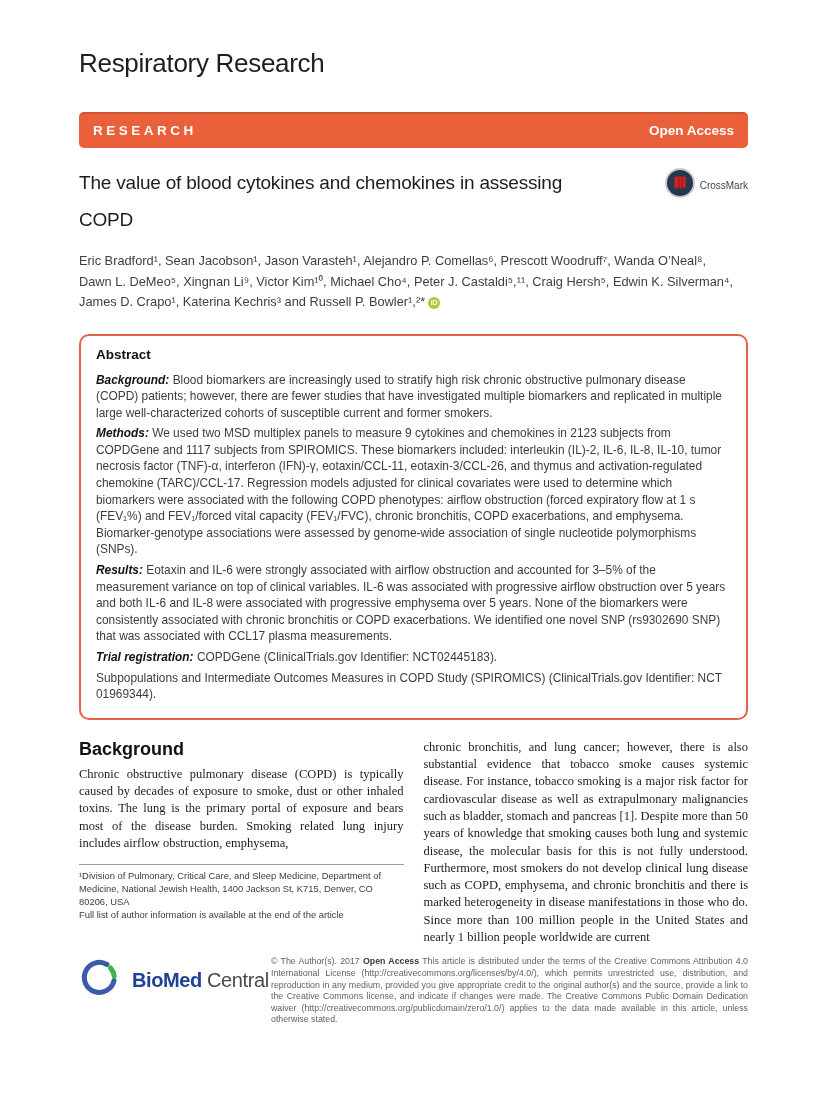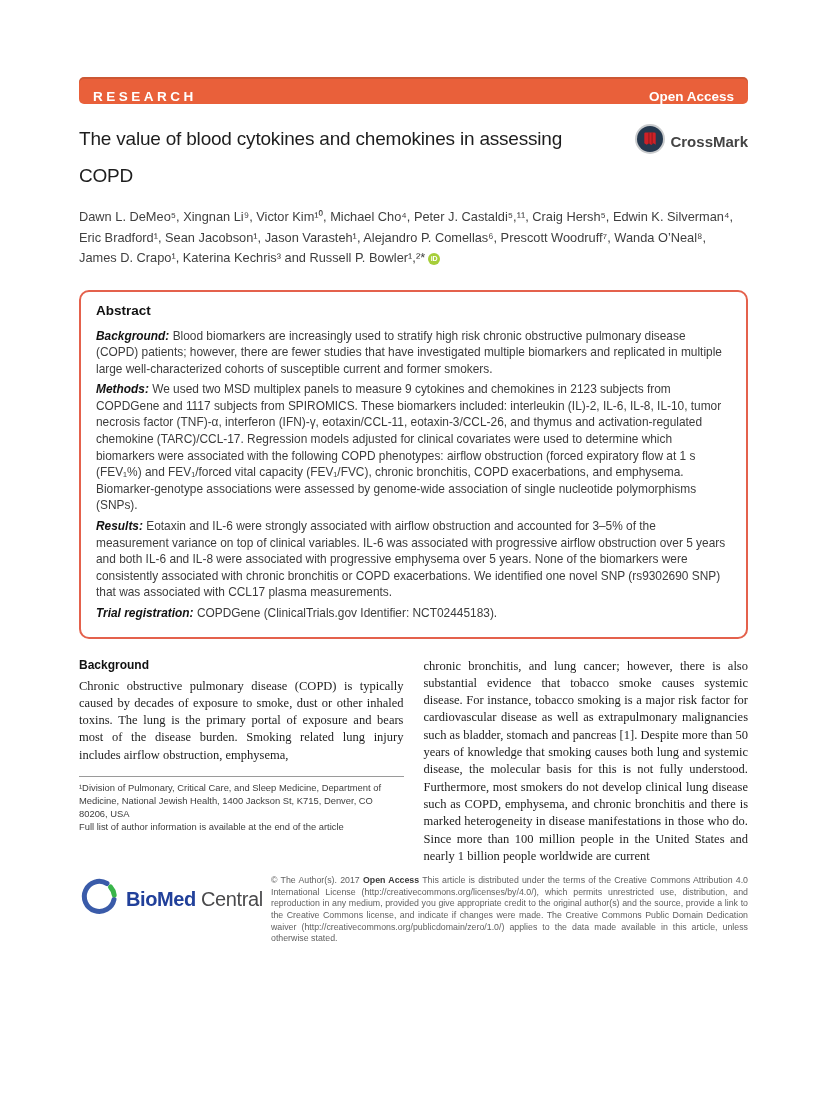--- a/index.html
+++ b/index.html
@@ -11,36 +11,36 @@
   }
   .page { position:relative; width:827px; height:1098px; padding:44px 79px 0 79px; }
 
   
   .top-header { display:flex; justify-content:space-between; align-items:flex-start; }
   .citation { font-size:10.5px; line-height:14.5px; color:#2b2b2b; }
   .journal-name { font-size:26px; letter-spacing:-0.3px; color:#1d1d1d; margin-top:4px; font-weight:400; }
 
   
   .banner {
-    margin-top:33px; height:27px; border-radius:5px;
+    margin-top:33px; height:36px; border-radius:5px;
     background:#e9603a; box-shadow: inset 0 2px 0 rgba(120,60,30,0.25);
-    display:flex; justify-content:space-between; align-items:flex-end;
+    display:flex; justify-content:space-between; align-items:center;
     padding:0 14px; color:#ffffff;
   }
   .banner-left { font-size:13.5px; font-weight:bold; letter-spacing:3.5px; }
   .banner-right { font-size:13.5px; font-weight:bold; }
 
   
   .title-row { position:relative; margin-top:16px; }
   .article-title {
     font-size:19px; font-weight:400; line-height:37px;
     color:#1d1d1d; width:520px; letter-spacing:-0.2px;
   }
   .crossmark { position:absolute; right:0; top:4px; display:flex; align-items:center; gap:5px; cursor:pointer; }
-  .crossmark-label { font-size:15px; color:#444;font-weight:bold; }
+  .crossmark-label { font-size:10px; color:#444; }
 
   
   .authors { margin-top:13px; font-size:12.8px; line-height:20.5px; color:#3f3f3f; }
   .orcid-icon {
     display:inline-block; width:12px; height:12px; border-radius:50%;
     background:#a6ce39; color:#fff; font-size:7px; font-weight:bold;
     text-align:center; line-height:12px; vertical-align:middle; margin-left:3px; cursor:pointer;
   }
 
   
@@ -48,46 +48,47 @@
     margin-top:21px; border:2px solid #e4614c; border-radius:10px;
     padding:9px 15px 11px 15px; background:#ffffff;
   }
   .abstract-heading { font-size:13.5px; font-weight:bold; color:#111; margin:2px 0 10px 0; }
   .abstract-box p { font-size:11.9px; line-height:16.6px; color:#3c3c3c; margin:4px 0; }
   .abstract-box p b { color:#121212;font-style:italic; }
 
   
   .columns { margin-top:19px; display:flex; gap:20px; }
   .col { width:324.5px; }
-  .section-heading { font-size:12px; font-weight:bold; color:#111; margin-bottom:6px; }
+  .section-heading { font-size:18px; font-weight:bold; color:#111; margin-bottom:6px; }
   .serif-text {
     font-family:"Liberation Serif", serif; font-size:12.5px; line-height:17.3px;
     text-align:justify; color:#1c1c1c;
   }
 
   
   .footnote { margin-top:12px; }
   .fn-rule { border-top:1px solid #9a9a9a; margin-bottom:5px; }
   .fn-line { font-size:9.4px; line-height:12.9px; color:#3d3d3d; }
 
   
   .footer { margin-top:10px; display:flex; align-items:flex-start; gap:16px; }
-  .bmc-logo { display:flex; align-items:center; gap:7px; width:176px; flex:none; margin-top:2px; }
+  .bmc-logo { display:flex; align-items:center; gap:13px; width:176px; flex:none; margin-top:2px; }
   .bmc-text { font-size:20px; letter-spacing:-0.4px; white-space:nowrap; }
   .bmc-biomed { color:#21409a; font-weight:bold; }
   .bmc-central { color:#4a4a4c; }
   .license { flex:1; font-size:8.8px; line-height:11.6px; color:#616161; text-align:justify; }
   .license b { color:#3a3a3a; }
 </style>
 </head>
 <body>
 
 <div class="page">
 
   <header class="top-header">
+    <div class="journal-name">Respiratory Research</div>
   </header>
 
   <div class="banner">
     <span class="banner-left">RESEARCH</span>
     <span class="banner-right">Open Access</span>
   </div>
 
   <div class="title-row">
     <h1 class="article-title">The value of blood cytokines and chemokines in assessing COPD</h1>
     <div class="crossmark">
@@ -98,31 +99,32 @@
           <path d="M10.5 8.5 h9 a1.2 1.2 0 0 1 1.2 1.2 v11 l-2.2-1.4 -2.3 1.6 -2.3-1.6 -2.2 1.5 -2.4-1.5 v-9.6 a1.2 1.2 0 0 1 1.2-1.2 z" fill="#ce2127"></path>
           <rect x="13.4" y="8.5" width="1" height="11.5" fill="#8d1a1c"></rect>
           <rect x="16.6" y="8.5" width="1" height="11.5" fill="#8d1a1c"></rect>
         </svg>
       </span>
       <span class="crossmark-label">CrossMark</span>
     </div>
   </div>
 
   <div class="authors">
+    <div class="author-line">Eric Bradford¹, Sean Jacobson¹, Jason Varasteh¹, Alejandro P. Comellas⁶, Prescott Woodruff⁷, Wanda O’Neal⁸,</div>
     <div class="author-line">Dawn L. DeMeo⁵, Xingnan Li⁹, Victor Kim¹⁰, Michael Cho⁴, Peter J. Castaldi⁵,¹¹, Craig Hersh⁵, Edwin K. Silverman⁴,</div>
-    <div class="author-line">Eric Bradford¹, Sean Jacobson¹, Jason Varasteh¹, Alejandro P. Comellas⁶, Prescott Woodruff⁷, Wanda O’Neal⁸,</div>
     <div class="author-line"><span>James D. Crapo¹, Katerina Kechris³ and Russell P. Bowler¹,²*</span><span class="orcid-icon">iD</span></div>
   </div>
 
   <section class="abstract-box">
     <h2 class="abstract-heading">Abstract</h2>
     <p><b>Background:</b> <span>Blood biomarkers are increasingly used to stratify high risk chronic obstructive pulmonary disease (COPD) patients; however, there are fewer studies that have investigated multiple biomarkers and replicated in multiple large well-characterized cohorts of susceptible current and former smokers.</span></p>
     <p><b>Methods:</b> <span>We used two MSD multiplex panels to measure 9 cytokines and chemokines in 2123 subjects from COPDGene and 1117 subjects from SPIROMICS. These biomarkers included: interleukin (IL)-2, IL-6, IL-8, IL-10, tumor necrosis factor (TNF)-α, interferon (IFN)-γ, eotaxin/CCL-11, eotaxin-3/CCL-26, and thymus and activation-regulated chemokine (TARC)/CCL-17. Regression models adjusted for clinical covariates were used to determine which biomarkers were associated with the following COPD phenotypes: airflow obstruction (forced expiratory flow at 1 s (FEV₁%) and FEV₁/forced vital capacity (FEV₁/FVC), chronic bronchitis, COPD exacerbations, and emphysema. Biomarker-genotype associations were assessed by genome-wide association of single nucleotide polymorphisms (SNPs).</span></p>
     <p><b>Results:</b> <span>Eotaxin and IL-6 were strongly associated with airflow obstruction and accounted for 3–5% of the measurement variance on top of clinical variables. IL-6 was associated with progressive airflow obstruction over 5 years and both IL-6 and IL-8 were associated with progressive emphysema over 5 years. None of the biomarkers were consistently associated with chronic bronchitis or COPD exacerbations. We identified one novel SNP (rs9302690 SNP) that was associated with CCL17 plasma measurements.</span></p>
     <p style="margin-bottom:4px;"><b>Trial registration:</b> <span>COPDGene (ClinicalTrials.gov Identifier: NCT02445183).</span></p>
+    <p style="margin-top:0;"><span>Subpopulations and Intermediate Outcomes Measures in COPD Study (SPIROMICS) (ClinicalTrials.gov Identifier: NCT 01969344).</span></p>
   </section>
 
   <div class="columns">
     <div class="col">
       <h3 class="section-heading">Background</h3>
       <p class="serif-text">Chronic obstructive pulmonary disease (COPD) is typically caused by decades of exposure to smoke, dust or other inhaled toxins. The lung is the primary portal of exposure and bears most of the disease burden. Smoking related lung injury includes airflow obstruction, emphysema,</p>
       <div class="footnote">
         <div class="fn-rule"></div>
         <div class="fn-line">¹Division of Pulmonary, Critical Care, and Sleep Medicine, Department of Medicine, National Jewish Health, 1400 Jackson St, K715, Denver, CO 80206, USA</div>
         <div class="fn-line">Full list of author information is available at the end of the article</div>

